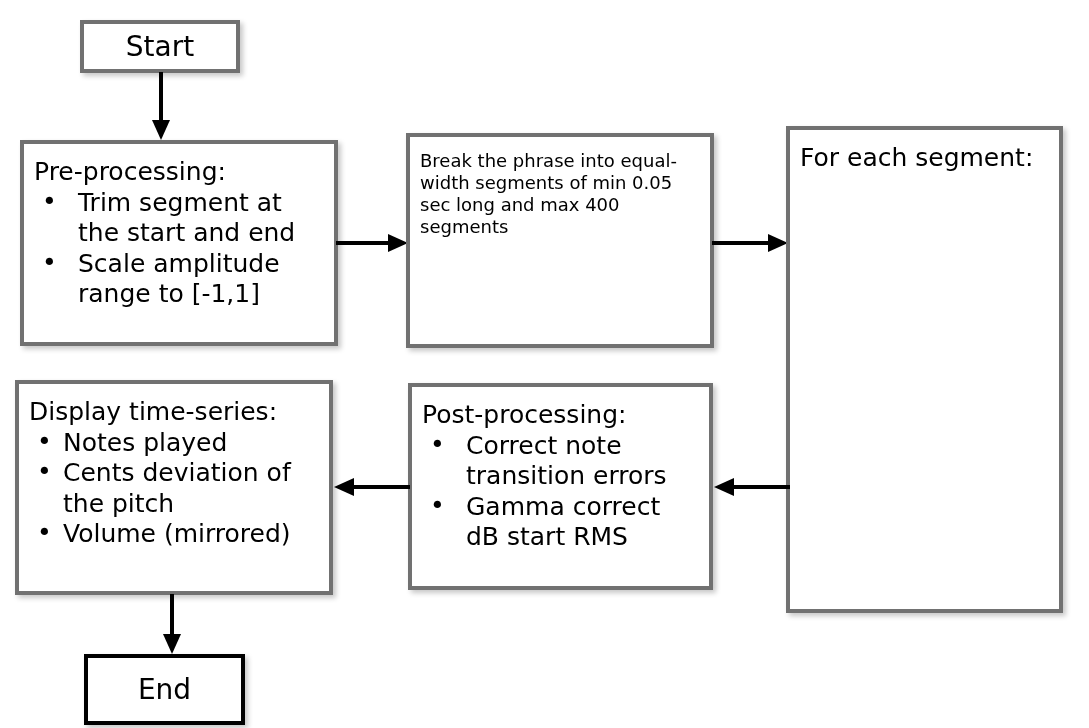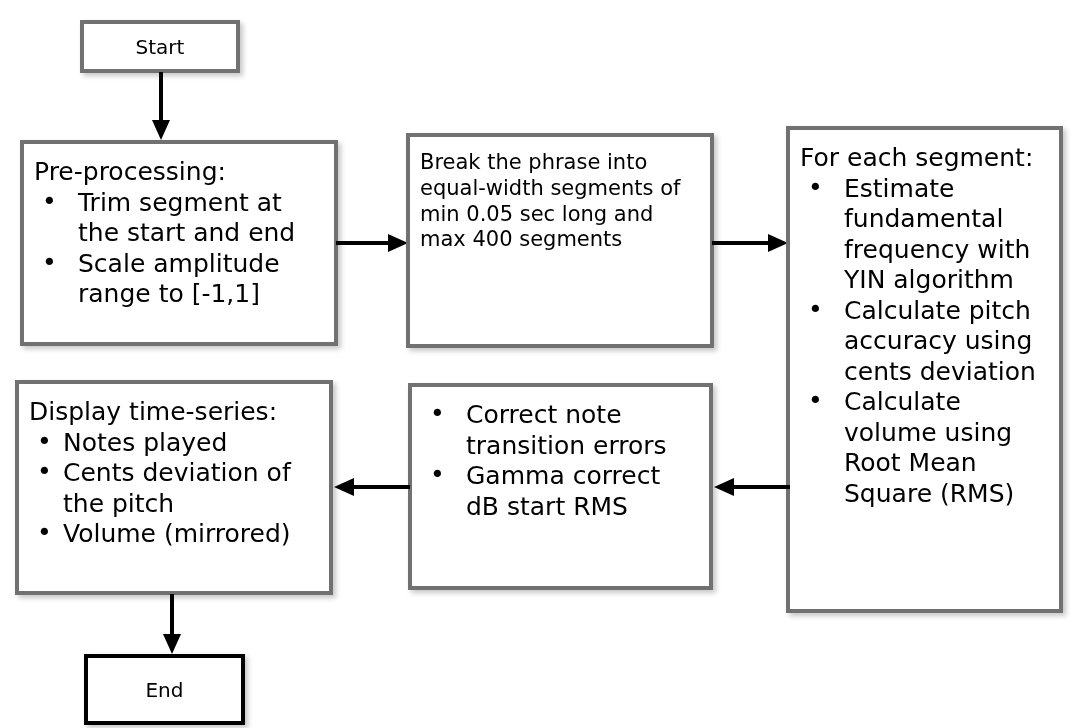--- a/index.html
+++ b/index.html
@@ -37,34 +37,34 @@
     box-shadow: 3px 3px 5px rgba(0,0,0,0.22);
   }
 
   
   .node.terminator {
     display: flex;
     align-items: center;
     justify-content: center;
   }
   .node .term-label {
-    font-size: 20px;
+    font-size: 28px;
     line-height: 1;
   }
 
   
   .node .body {
     padding: 6px 8px 4px 10px;
     margin-top: 7px;
   }
   .node .heading {
     white-space: nowrap;
   }
   .node .para {
-    font-size: 21px;
+    font-size: 18px;
     line-height: 1.23;
   }
   .node ul.bullets {
     list-style: none;
     margin: 0;
     padding: 0;
   }
   .node ul.bullets > li {
     position: relative;
     padding-left: 44px;
@@ -137,37 +137,33 @@
   <div class="conn" style="left:712px; top:231px; width:78px; height:24px;">
     <svg width="78" height="24" viewBox="0 0 78 24" aria-hidden="true">
       <line x1="0" y1="12" x2="62" y2="12" stroke="#000000" stroke-width="4"></line>
       <polygon points="76,12 56,3 56,21" fill="#000000"></polygon>
     </svg>
   </div>
 
   <div class="node gray" style="left:786px; top:126px; width:277px; height:487px;">
     <div class="body">
       <div class="heading">For each segment:</div>
-      <ul class="bullets">
-        <li>Estimate fundamental frequency with YIN algorithm</li>
-        <li>Calculate pitch accuracy using cents deviation</li>
-        <li>Calculate volume using Root Mean Square (RMS)</li>
-      </ul>
     </div>
   </div>
 
   <div class="conn" style="left:712px; top:475px; width:78px; height:24px;">
     <svg width="78" height="24" viewBox="0 0 78 24" aria-hidden="true">
       <line x1="78" y1="12" x2="16" y2="12" stroke="#000000" stroke-width="4"></line>
       <polygon points="2,12 22,3 22,21" fill="#000000"></polygon>
     </svg>
   </div>
 
   <div class="node gray" style="left:408px; top:383px; width:305px; height:207px;">
     <div class="body">
+      <div class="heading">Post-processing:</div>
       <ul class="bullets">
         <li>Correct note transition errors</li>
         <li>Gamma correct dB start RMS</li>
       </ul>
     </div>
   </div>
 
   <div class="conn" style="left:332px; top:475px; width:78px; height:24px;">
     <svg width="78" height="24" viewBox="0 0 78 24" aria-hidden="true">
       <line x1="78" y1="12" x2="16" y2="12" stroke="#000000" stroke-width="4"></line>

